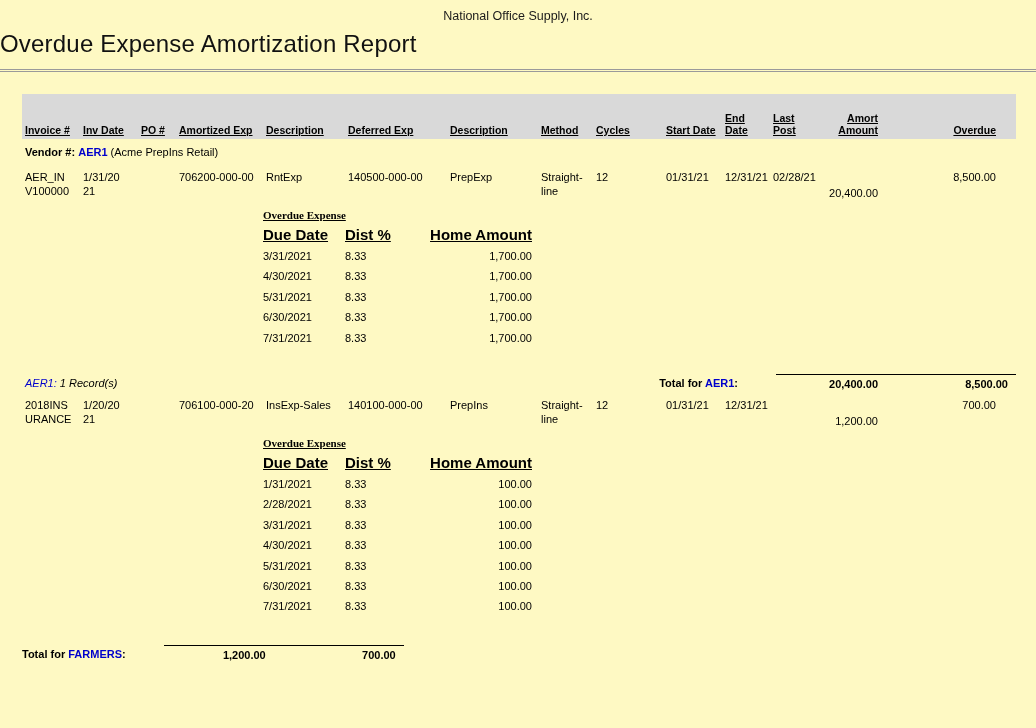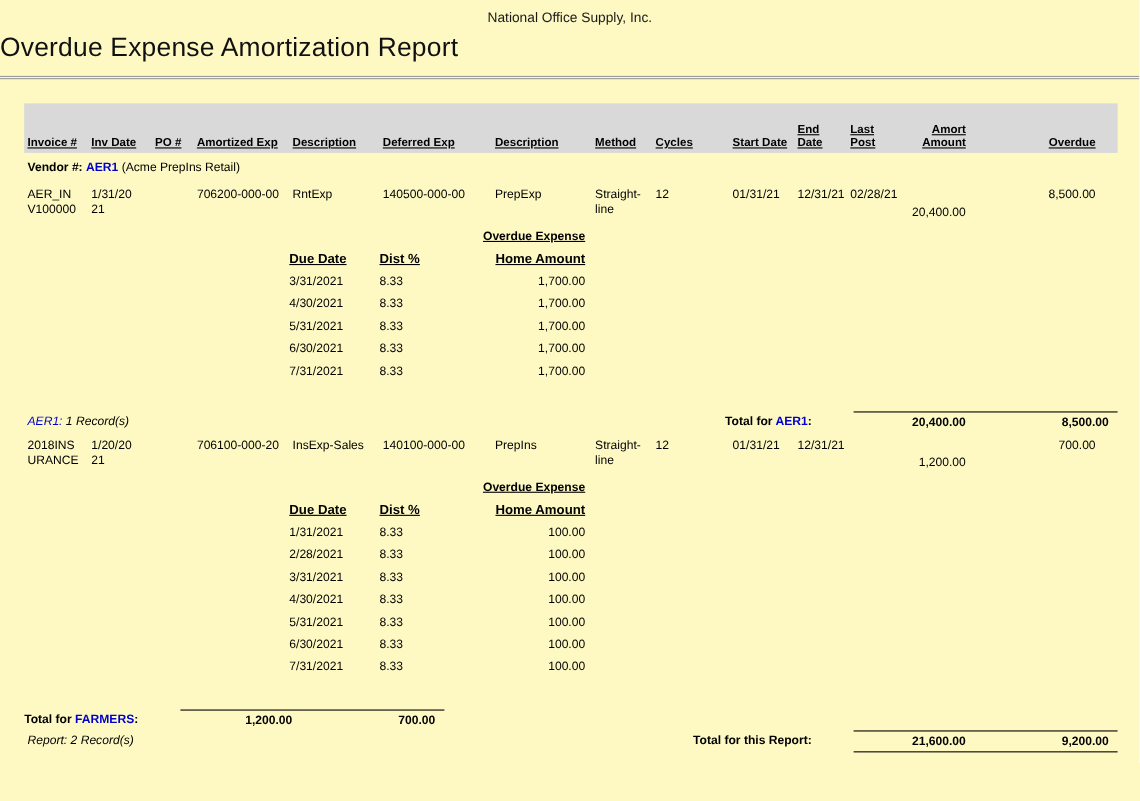--- a/index.html
+++ b/index.html
@@ -25,24 +25,24 @@
   .vendor-line { padding:6px 0 2px 3px; line-height:15px; }
   .b { font-weight:bold; }
   .link { color:#0000cc; }
 
   .inv-row { margin-top:8px; }
   .cell { padding-left:3px; line-height:14px; }
   .brk-inv  { max-width:50px; word-break:break-all; }
   .brk-date { max-width:45px; word-break:break-all; }
 
   .sched { margin-left:241px; margin-top:9px; width:269px; }
-  .sched-title { text-align:right; font-weight:bold; text-decoration:underline; margin-bottom:8px; }
+  .sched-title { text-align:left; font-weight:bold; text-decoration:underline; margin-bottom:8px;font-family:Liberation Serif, serif; }
   .sched-grid { display:grid; grid-template-columns:82px 82px 105px; }
   .sched-head { margin-bottom:5px; }
-  .sched-head .hcell { padding-left:0; font-size:12px; }
+  .sched-head .hcell { padding-left:0; font-size:15px; }
   .sched-row > div { line-height:20.4px; }
   .sr-amt { text-align:right; }
 
   .total-row { display:flex; margin-top:26px; align-items:flex-start; width:994px;gap:32px; }
   .records { flex:1; font-style:italic; padding-left:3px; padding-top:3px; }
   .tlabel  { font-weight:bold; padding-right:6px; padding-top:3px; white-space:nowrap; }
   .tvalues { width:240px; border-top:1px solid #000; padding-top:3px;
              display:grid; grid-template-columns:105px 1fr; font-weight:bold; }
   .tv1 { text-align:right; padding-right:3px; }
   .tv2 { text-align:right; padding-right:8px; }
@@ -220,26 +220,15 @@
       <div class="tlabel">
         <span>Total for</span>
         <span class="link">FARMERS</span><span>:</span>
       </div>
       <div class="tvalues">
         <span class="tv1">1,200.00</span>
         <span class="tv2">700.00</span>
       </div>
     </div>
 
-    <div class="total-row report">
-      <div class="records">
-        <span>Report:</span>
-        <span>2 Record(s)</span>
-      </div>
-      <div class="tlabel">Total for this Report:</div>
-      <div class="tvalues final">
-        <span class="tv1">21,600.00</span>
-        <span class="tv2">9,200.00</span>
-      </div>
-    </div>
 
   </div>
 </div>
 
 </body></html>

